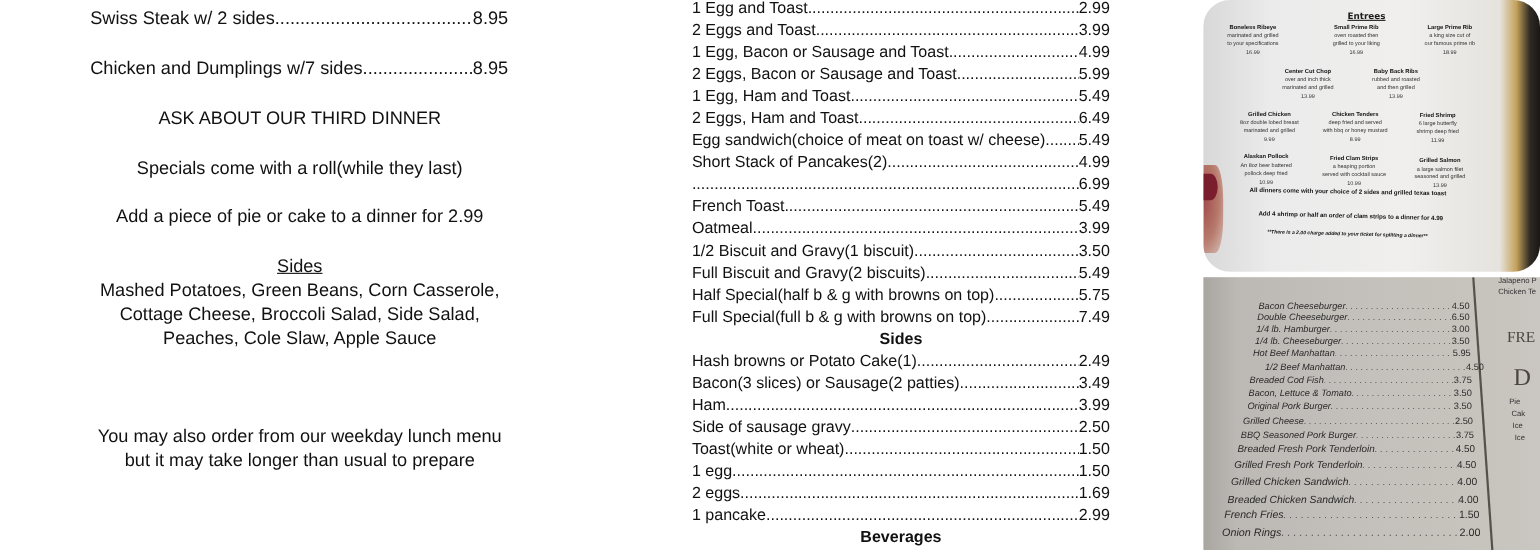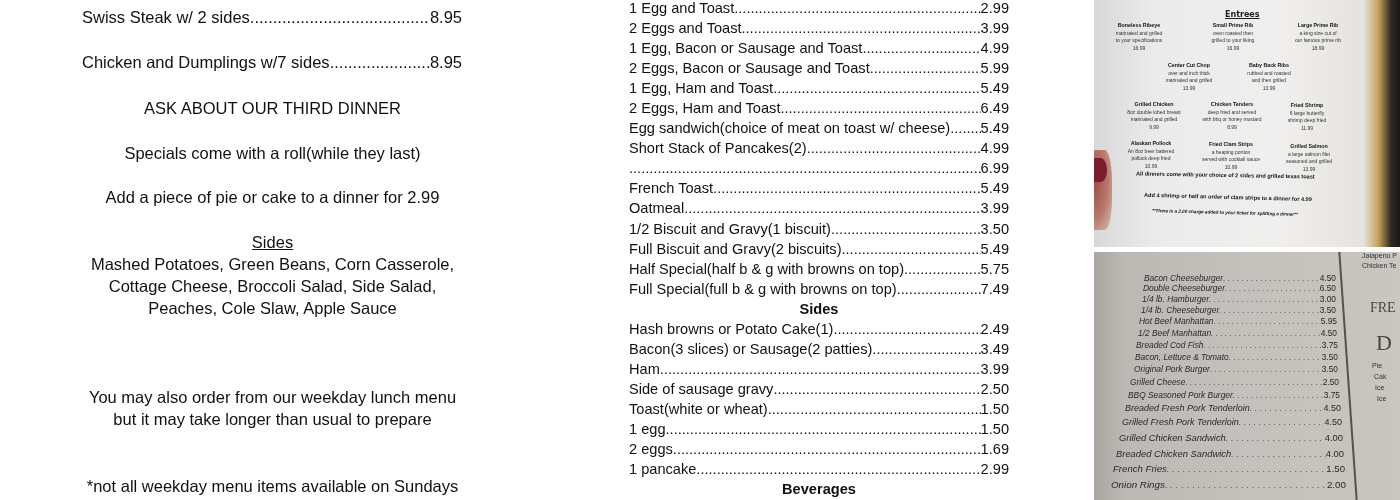--- a/index.html
+++ b/index.html
@@ -40,20 +40,21 @@
     .mrow .price { flex: 0 0 auto; }
     .mhead {
       height: 20.05px; line-height: 20px; font-size: 14.6px; font-weight: bold;
       text-align: center; width: 380px;
     }
 
     
     #photo-top {
       left: 1094px; width: 306px; top: 0; height: 247px;
       background: linear-gradient(90deg, #d9d8d8 0%, #ebebeb 20%, #f0efee 60%, #e6e3de 88%, #c4a15a 93%, #2e2a24 97%, #1a1714 100%);
+      border-radius: 24px;
     }
     #photo-top .fingers {
       position: absolute; left: 0; top: 150px; width: 18px; height: 80px;
       background: radial-gradient(ellipse at 0% 40%, #a04a4a 0%, #b77a6c 55%, #d8c3bb 100%);
       border-radius: 0 40% 40% 0;
     }
     #photo-top .nail {
       position: absolute; left: 0; top: 158px; width: 13px; height: 24px;
       background: #7a1e2e; border-radius: 0 60% 60% 0;
     }
@@ -96,21 +97,20 @@
   </div>
   <div class="ctext" style="top:97px;">ASK ABOUT OUR THIRD DINNER</div>
   <div class="ctext" style="top:142px;">Specials come with a roll(while they last)</div>
   <div class="ctext" style="top:186px;">Add a piece of pie or cake to a dinner for 2.99</div>
   <div class="ctext underline" style="top:231px;">Sides</div>
   <div class="ctext" style="top:253px;">Mashed Potatoes, Green Beans, Corn Casserole,</div>
   <div class="ctext" style="top:275px;">Cottage Cheese, Broccoli Salad, Side Salad,</div>
   <div class="ctext" style="top:297px;">Peaches, Cole Slaw, Apple Sauce</div>
   <div class="ctext" style="top:386px;">You may also order from our weekday lunch menu</div>
   <div class="ctext" style="top:408px;">but it may take longer than usual to prepare</div>
-  <div class="ctext" style="top:475px;">*not all weekday menu items available on Sundays</div>
 </div>
 
 <div id="mid" class="panel">
   <div class="mlist">
     <div class="mrow">
         <span class="name">1 Egg and Toast</span>
         <span class="dots"></span>
         <span class="price">2.99</span>
       </div>
     <div class="mrow">
@@ -332,21 +332,21 @@
   <div class="bn-row" style="left:47px;  top:53px; width:195px;">
       <span>1/4 lb. Cheeseburger</span>
       <span class="dots"></span>
       <span class="price">3.50</span>
     </div>
   <div class="bn-row" style="left:45px;  top:64px; width:198px;">
       <span>Hot Beef Manhattan</span>
       <span class="dots"></span>
       <span class="price">5.95</span>
     </div>
-  <div class="bn-row" style="left:44px;  top:76px; width:199px;">
+  <div class="bn-row" style="left:56px;  top:76px; width:199px;">
       <span>1/2 Beef Manhattan</span>
       <span class="dots"></span>
       <span class="price">4.50</span>
     </div>
   <div class="bn-row" style="left:42px;  top:88px; width:202px;">
       <span>Breaded Cod Fish</span>
       <span class="dots"></span>
       <span class="price">3.75</span>
     </div>
   <div class="bn-row" style="left:41px;  top:100px; width:203px;">

